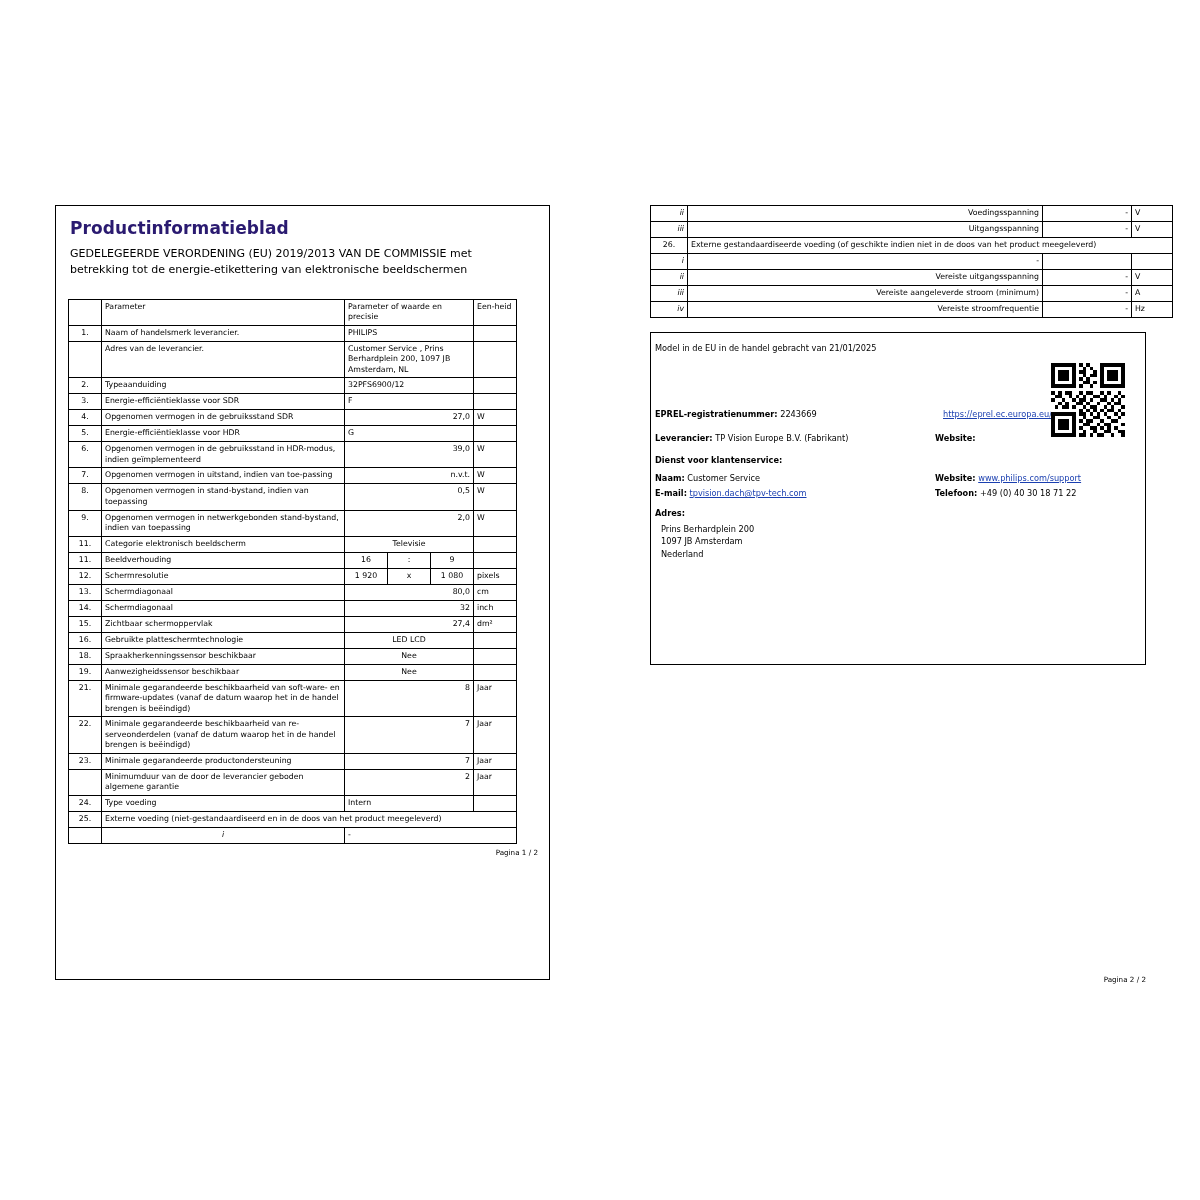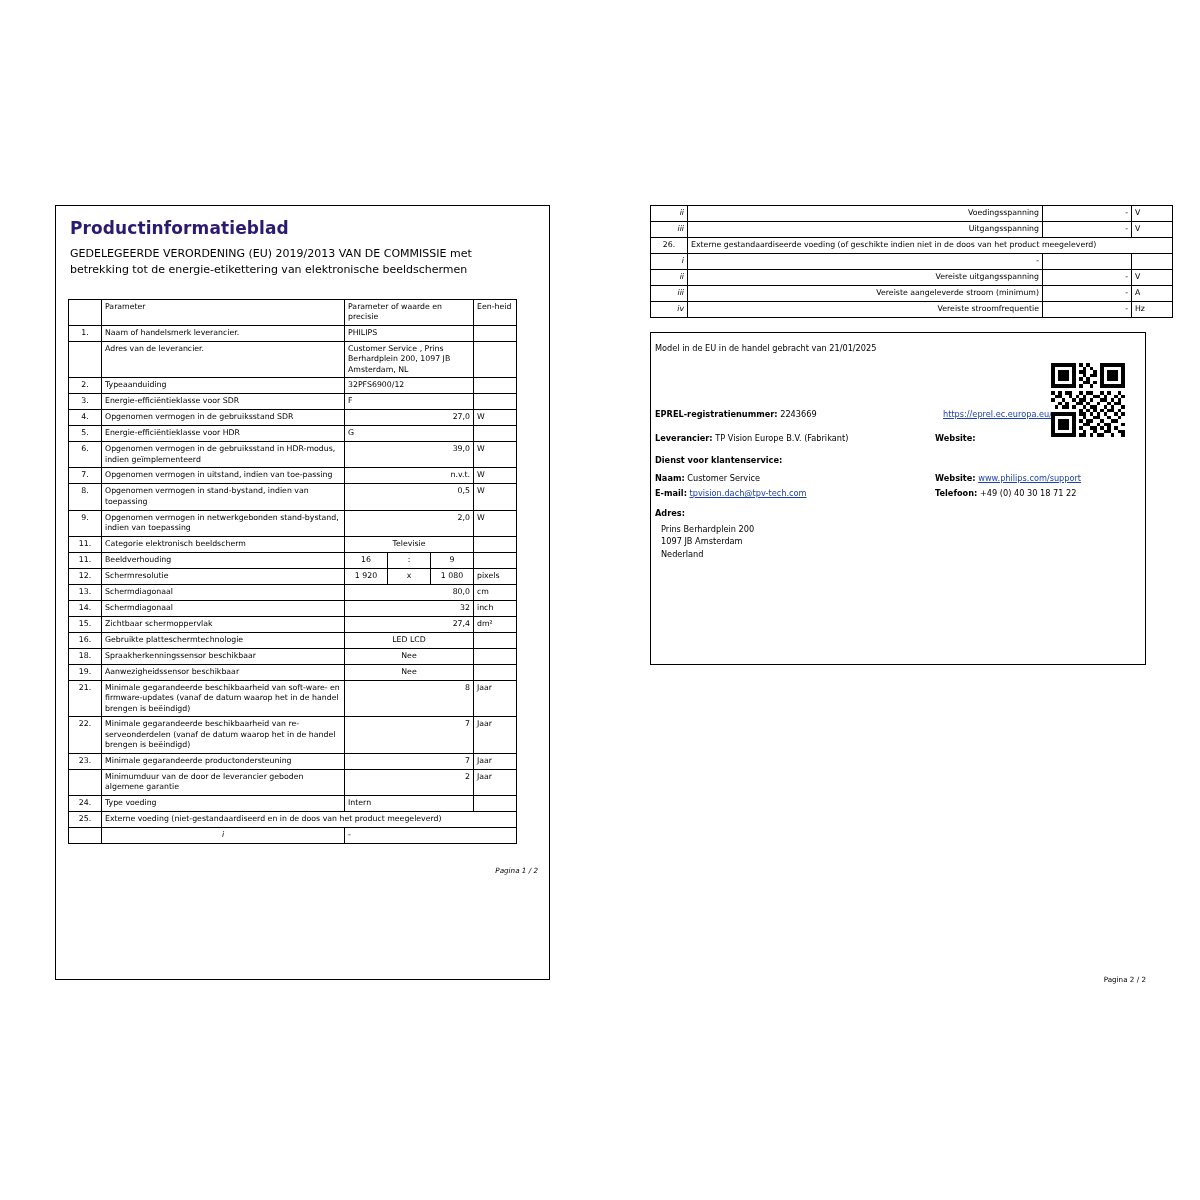--- a/index.html
+++ b/index.html
@@ -62,22 +62,21 @@
   .num-right { text-align: right; }
   .center { text-align: center; margin-top: 17px; }
   .sub-i { text-align: center; font-style: italic; }
   .ratio-a { width: 60px; text-align: center; }
   .ratio-sep { width: 16px; text-align: center; }
   .ratio-b { width: 46px; text-align: center; }
   .pagefoot {
     font-size: 7.2px;
     text-align: right;
     width: 470px;
-    margin-top: 22px;
-    font-style: italic;
+    margin-top: 4px;
   }
   
   #page2 {
     left: 650px;
     top: 205px;
     width: 496px;
     height: 775px;
     border: none;
     padding: 0;
   }

